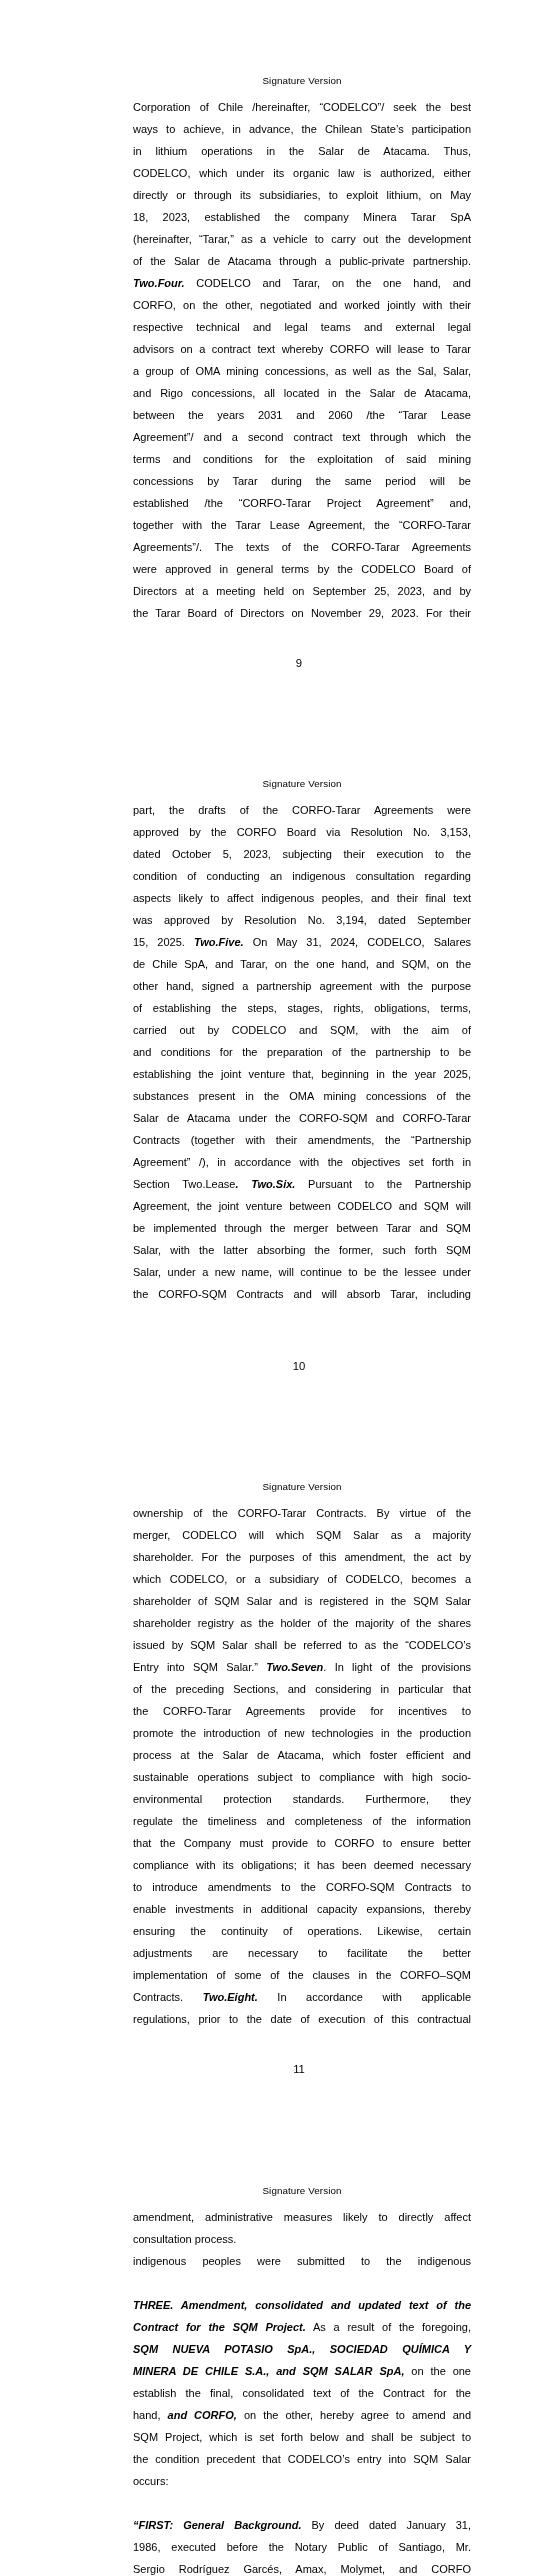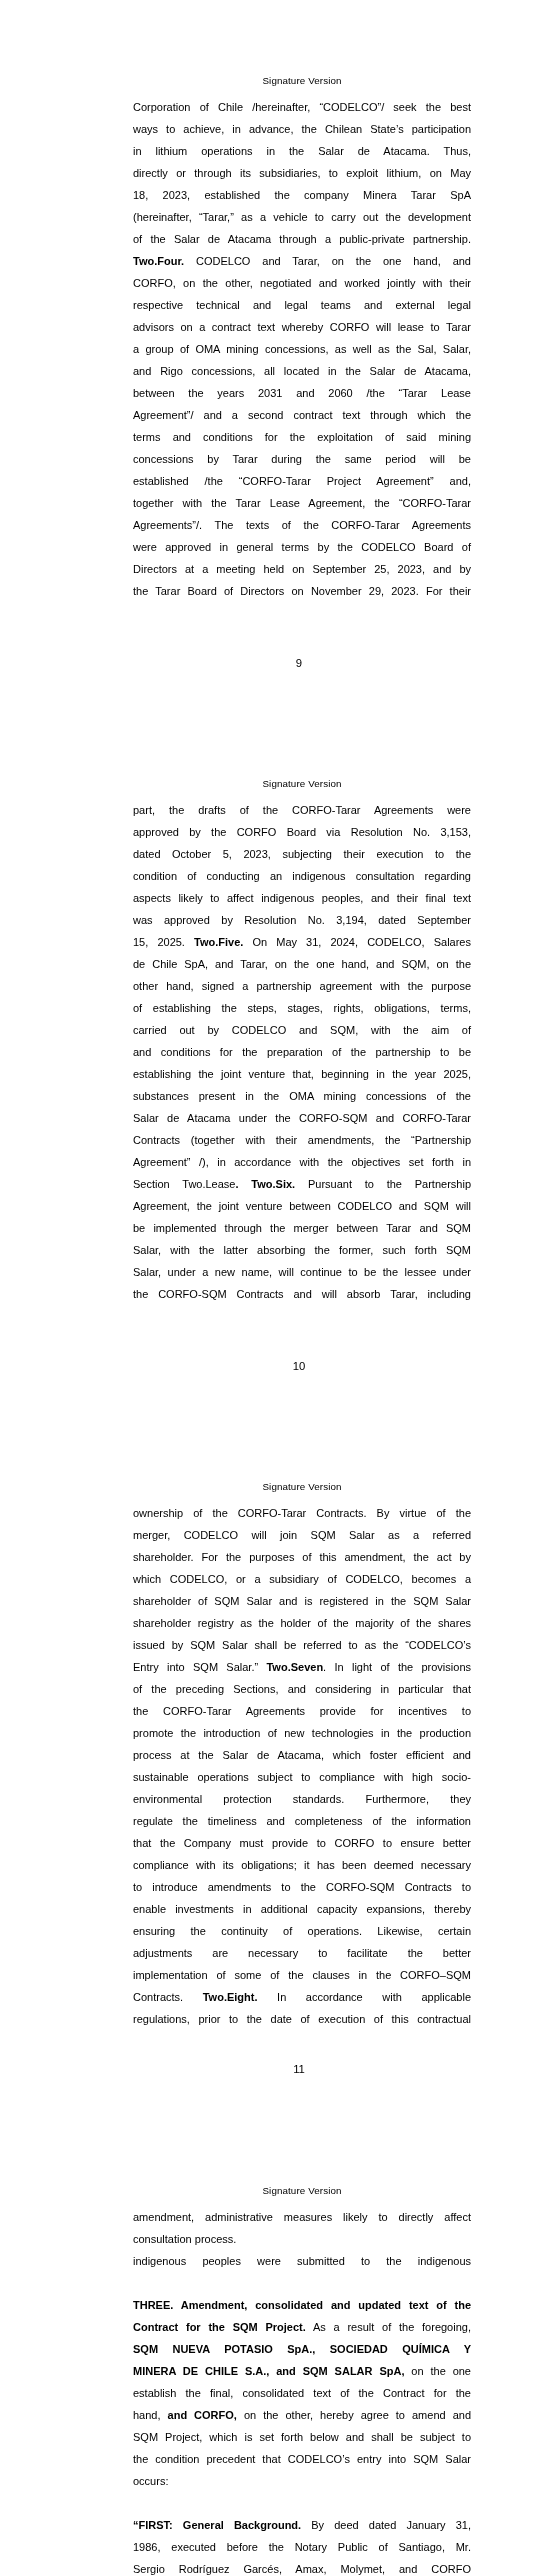--- a/index.html
+++ b/index.html
@@ -41,41 +41,42 @@
     line-height: 22px;
     min-height: 22px;
     text-align: justify;
     text-align-last: justify;
     text-justify: inter-word;
   }
   .line.no-just {
     text-align: left;
     text-align-last: left;
   }
-  .b { font-weight: bold; }
+  .b { font-weight: bold; font-style: italic; }
   .page-number {
     position: absolute;
     top: 658px;
     left: 130px;
     width: 338px;
     text-align: center;
     font-size: 11.3px;
     line-height: 11.3px;
   }
 </style>
 </head>
 <body>
 
 <div id="document-pages">
     <section class="page" style="top: 0px;">
       <div class="page-header">Signature Version</div>
       <div class="page-body">
         <div class="line"><span>Corporation of Chile /hereinafter, “CODELCO”/ seek the best</span></div>
         <div class="line"><span>ways to achieve, in advance, the Chilean State’s participation</span></div>
         <div class="line"><span>in lithium operations in the Salar de Atacama. Thus,</span></div>
+        <div class="line"><span>CODELCO, which under its organic law is authorized, either</span></div>
         <div class="line"><span>directly or through its subsidiaries, to exploit lithium, on May</span></div>
         <div class="line"><span>18, 2023, established the company Minera Tarar SpA</span></div>
         <div class="line"><span>(hereinafter, “Tarar,” as a vehicle to carry out the development</span></div>
         <div class="line"><span>of the Salar de Atacama through a public-private partnership.</span></div>
         <div class="line"><span class="b">Two.Four.</span><span> CODELCO and Tarar, on the one hand, and</span></div>
         <div class="line"><span>CORFO, on the other, negotiated and worked jointly with their</span></div>
         <div class="line"><span>respective technical and legal teams and external legal</span></div>
         <div class="line"><span>advisors on a contract text whereby CORFO will lease to Tarar</span></div>
         <div class="line"><span>a group of OMA mining concessions, as well as the Sal, Salar,</span></div>
         <div class="line"><span>and Rigo concessions, all located in the Salar de Atacama,</span></div>
@@ -118,21 +119,21 @@
         <div class="line"><span>Salar, with the latter absorbing the former, such forth SQM</span></div>
         <div class="line"><span>Salar, under a new name, will continue to be the lessee under</span></div>
         <div class="line"><span>the CORFO-SQM Contracts and will absorb Tarar, including</span></div>
       </div>
       <div class="page-number">10</div>
     </section>
     <section class="page" style="top: 1406px;">
       <div class="page-header">Signature Version</div>
       <div class="page-body">
         <div class="line"><span>ownership of the CORFO-Tarar Contracts. By virtue of the</span></div>
-        <div class="line"><span>merger, CODELCO will join SQM Salar as a referred</span></div>
+        <div class="line"><span>merger, CODELCO will which SQM Salar as a majority</span></div>
         <div class="line"><span>shareholder. For the purposes of this amendment, the act by</span></div>
         <div class="line"><span>which CODELCO, or a subsidiary of CODELCO, becomes a</span></div>
         <div class="line"><span>shareholder of SQM Salar and is registered in the SQM Salar</span></div>
         <div class="line"><span>shareholder registry as the holder of the majority of the shares</span></div>
         <div class="line"><span>issued by SQM Salar shall be referred to as the “CODELCO’s</span></div>
         <div class="line"><span>Entry into SQM Salar.” </span><span class="b">Two.Seven</span><span>. In light of the provisions</span></div>
         <div class="line"><span>of the preceding Sections, and considering in particular that</span></div>
         <div class="line"><span>the CORFO-Tarar Agreements provide for incentives to</span></div>
         <div class="line"><span>promote the introduction of new technologies in the production</span></div>
         <div class="line"><span>process at the Salar de Atacama, which foster efficient and</span></div>

